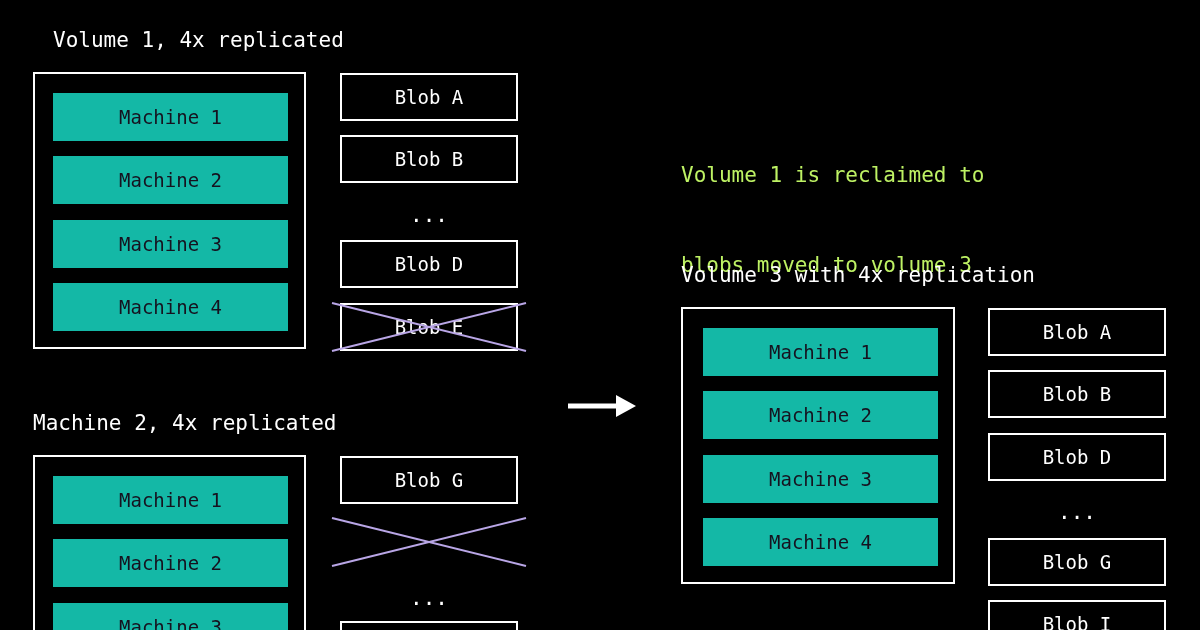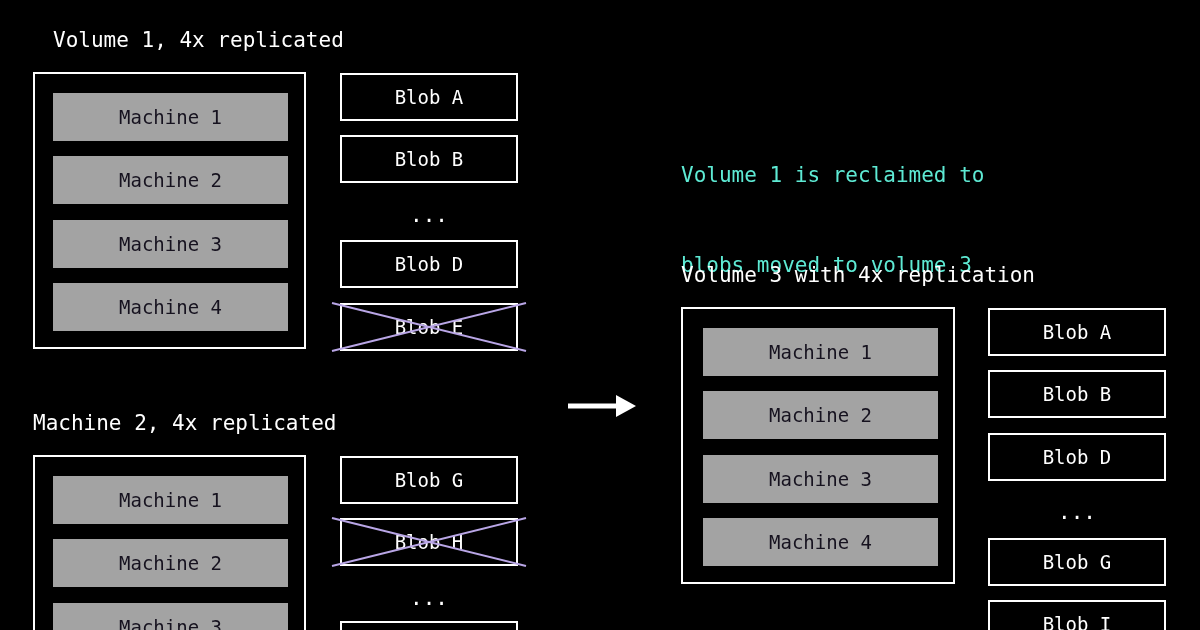--- a/index.html
+++ b/index.html
@@ -18,34 +18,34 @@
   .title {
     position: absolute;
     color: #ffffff;
     font-size: 21px;
     letter-spacing: 0px;
     white-space: pre;
     line-height: 21px;
   }
   .note {
     position: absolute;
-    color: #5eead4;
+    color: #bef264;
     font-size: 21px;
     line-height: 30px;
     white-space: pre;
   }
   .volume-box {
     position: absolute;
     border: 2px solid #ffffff;
     box-sizing: border-box;
     background: #000000;
   }
   .machine {
     position: absolute;
-    background: #a3a3a3;
+    background: #14b8a6;
     color: #16121f;
     font-size: 19px;
     display: flex;
     align-items: center;
     justify-content: center;
     box-sizing: border-box;
     white-space: pre;
   }
   .blob {
     position: absolute;
@@ -108,21 +108,20 @@
 
   <div class="title" style="left:33px; top:413px;">Machine 2, 4x replicated</div>
 
   <div class="volume-box" style="left:33px; top:455px; width:273px; height:277px;">
     <div class="machine" style="left:18px; top:19px; width:235px; height:48px;">Machine 1</div>
     <div class="machine" style="left:18px; top:82px; width:235px; height:48px;">Machine 2</div>
     <div class="machine" style="left:18px; top:146px; width:235px; height:48px;">Machine 3</div>
   </div>
 
   <div class="blob" style="left:340px; top:456px; width:178px; height:48px;">Blob G</div>
-  <div class="blob" style="left:340px; top:518px; width:178px; height:48px;">Blob H</div>
   <svg class="cross" style="left:332px; top:512px;" width="194" height="60">
     <line x1="0" y1="6" x2="194" y2="54"></line>
     <line x1="0" y1="54" x2="194" y2="6"></line>
   </svg>
   <div class="ellipsis" style="left:340px; top:581px; width:178px; height:34px;">...</div>
   <div class="blob" style="left:340px; top:621px; width:178px; height:48px;"></div>
 
   <svg class="arrow" style="left:568px; top:392px;" width="72" height="30">
     <line x1="0" y1="14" x2="52" y2="14" stroke="#ffffff" stroke-width="5"></line>
     <polygon points="48,3 68,14 48,25" fill="#ffffff"></polygon>

